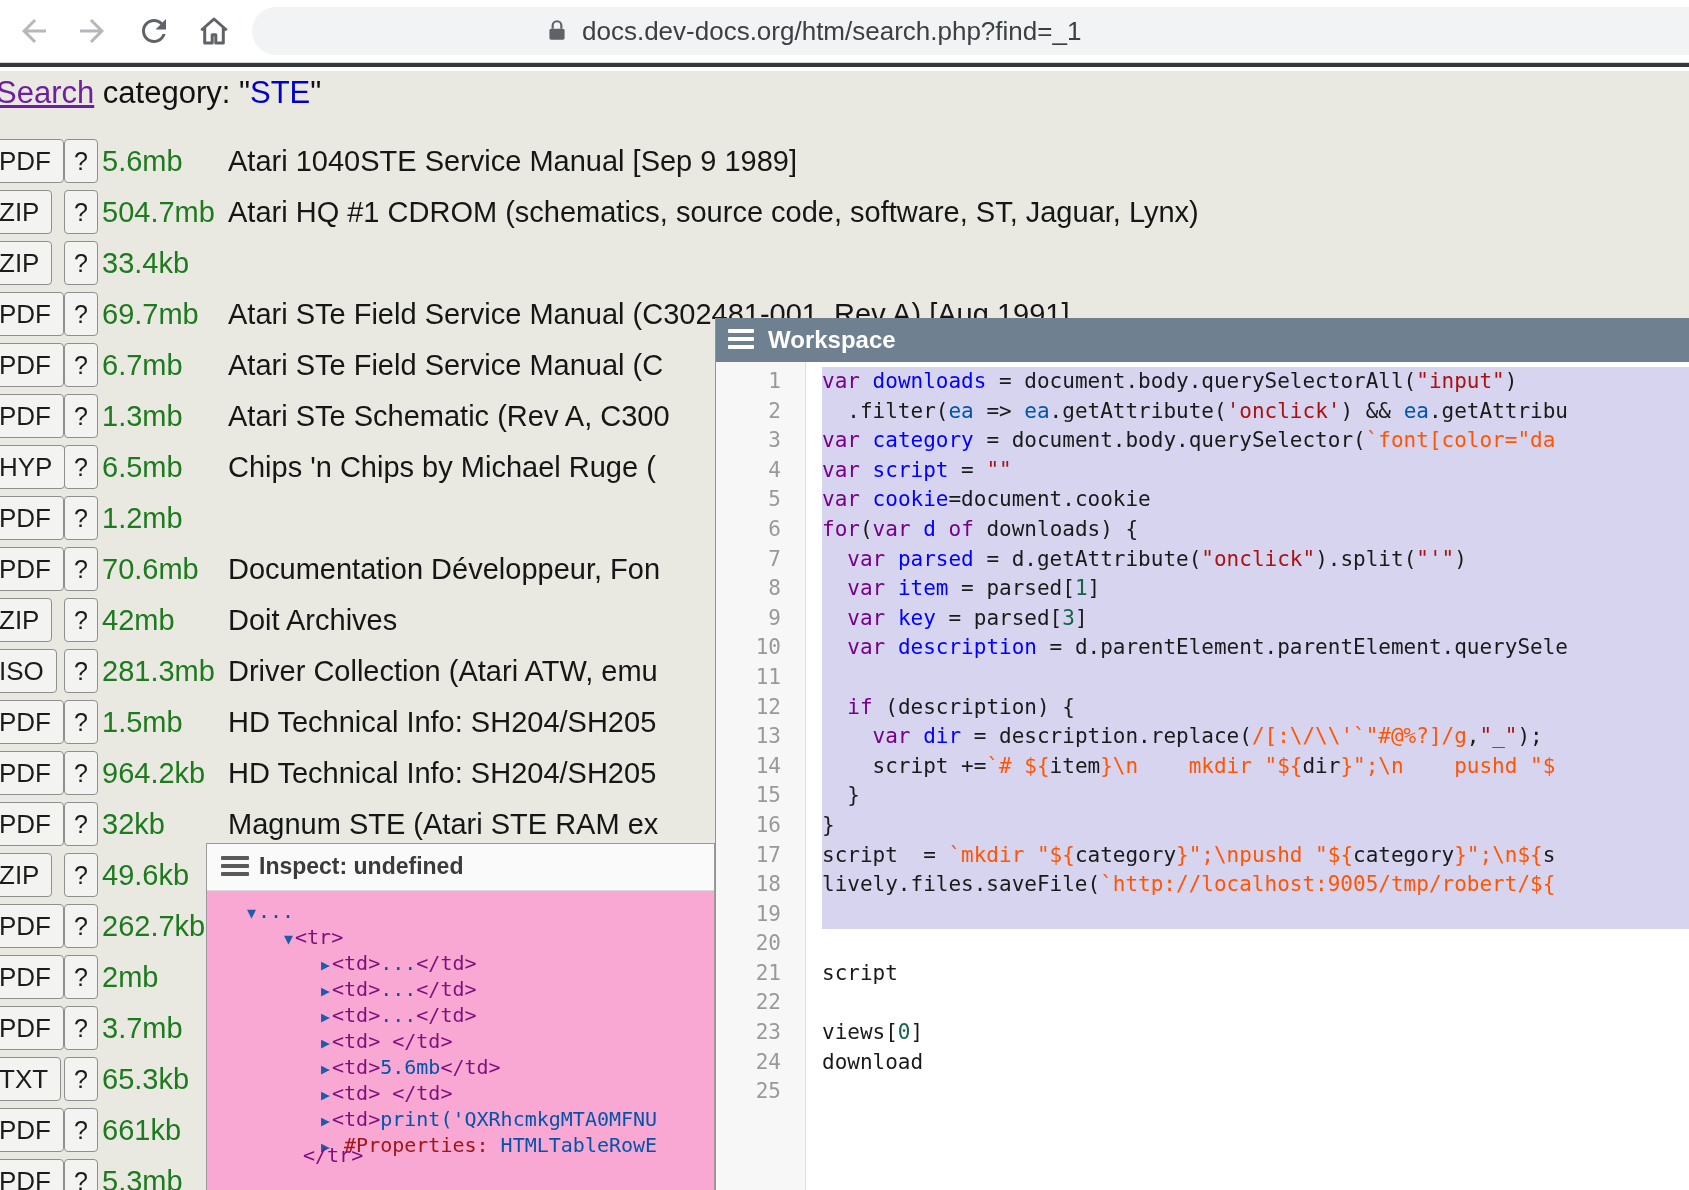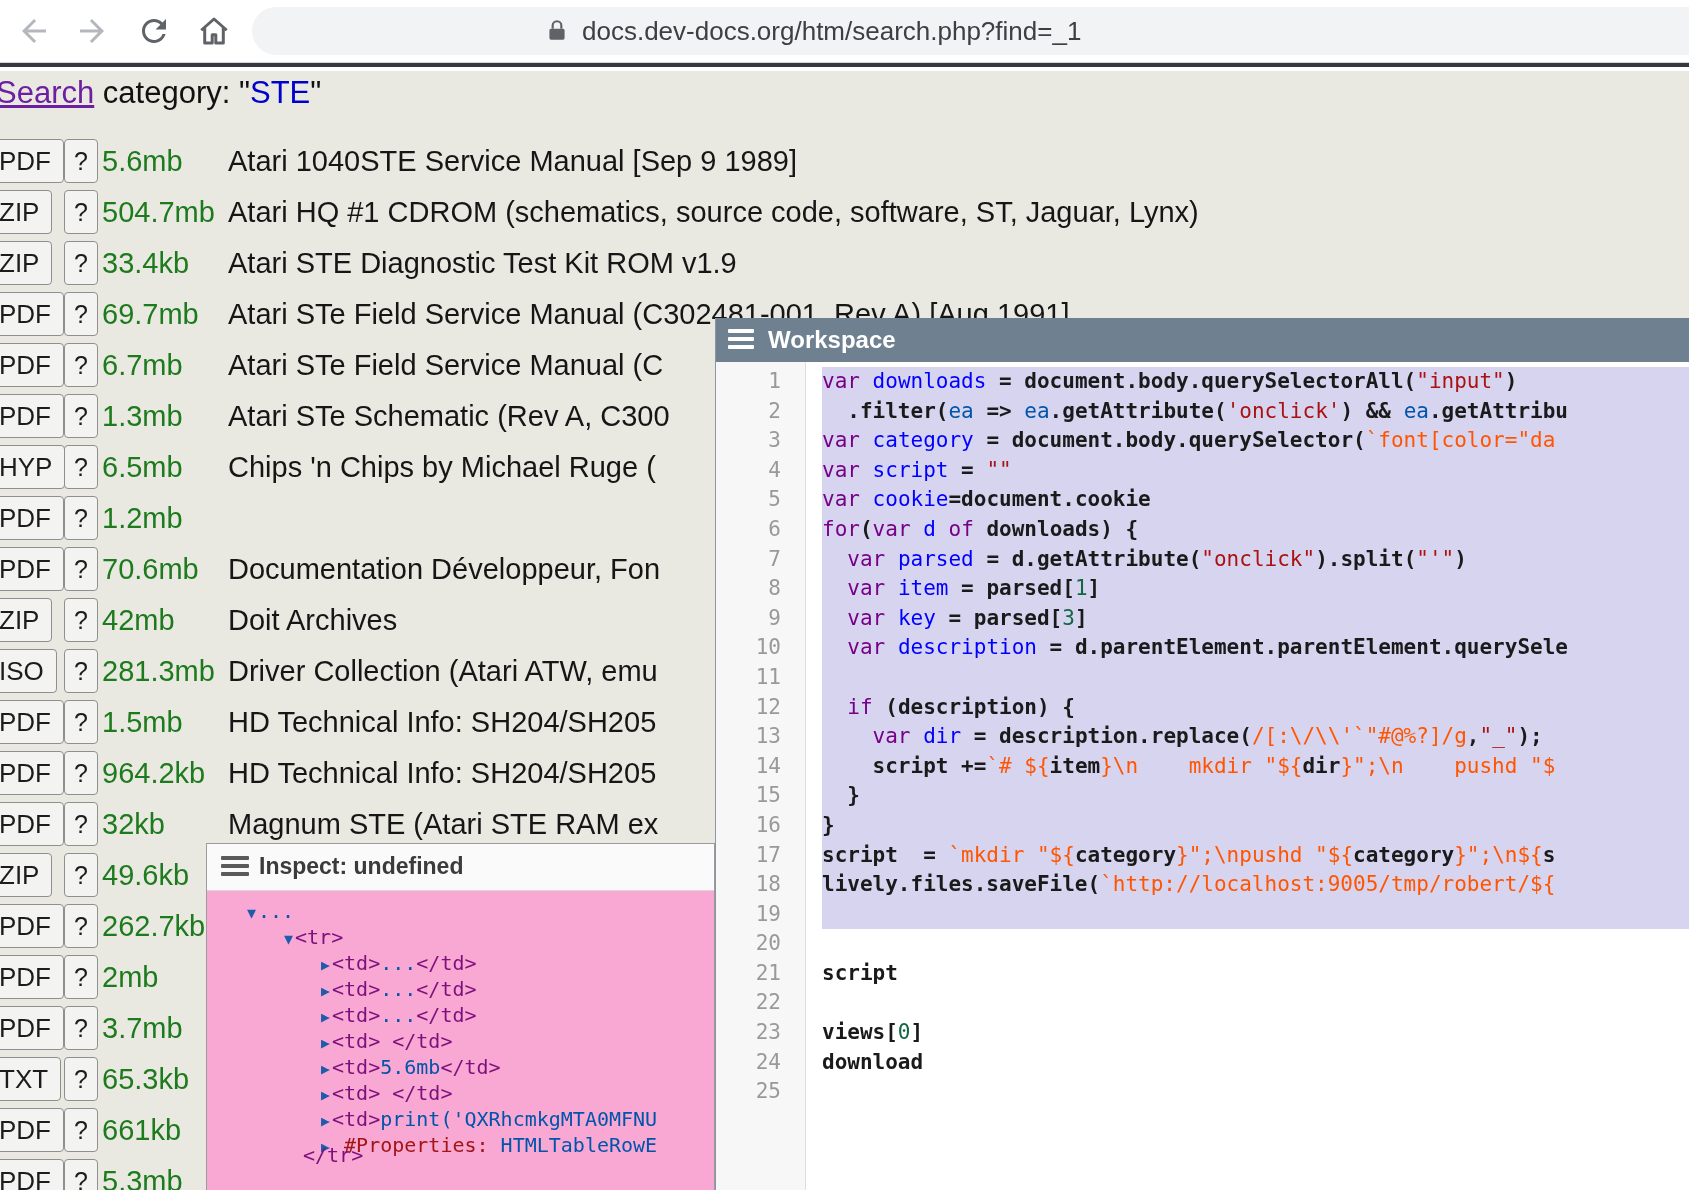--- a/index.html
+++ b/index.html
@@ -51,21 +51,21 @@
   .ws-body{position:absolute;left:0;top:44px;right:0;bottom:0;background:#fff;}
   .gutter{position:absolute;left:0;top:0;bottom:0;width:90px;background:#f7f7f7;
           border-right:1px solid #ddd;box-sizing:border-box;padding-top:5px;}
   .gnum{height:29.6px;line-height:29.6px;text-align:right;padding-right:24px;color:#999;
         font-family:"DejaVu Sans Mono",monospace;font-size:21px;}
   .code{position:absolute;left:91px;top:0;right:0;bottom:0;padding-top:5px;cursor:text;}
   .cline{height:29.6px;line-height:29.6px;margin-left:15px;white-space:pre;
          font-family:"DejaVu Sans Mono",monospace;font-size:21px;color:#1a1a1a;}
   .cline.sel{background:#d7d4f0;}
   .k{color:#708;} .v{color:#00f;} .v2{color:#05a;} .s{color:#a11;} .q{color:#f50;}
-  .n{color:#164;} .t{color:#1a1a1a;font-weight:bold;}
+  .n{color:#164;} .t{color:#1a1a1a;}
 </style>
 </head>
 <body>
 
 <div class="screen">
 
   <div class="chrome">
     <svg class="nav-ico" style="left:16px" viewBox="0 0 24 24">
       <path d="M20 11H7.8l5.6-5.6L12 4l-8 8 8 8 1.4-1.4L7.8 13H20v-2z" fill="#b4b7bc"></path>
     </svg>
@@ -101,21 +101,20 @@
         <div class="row" style="top: 123px;">
           <button class="btn type-btn">ZIP</button>
           <button class="btn help-btn">?</button>
           <span class="fsize">504.7mb</span>
           <span class="ftitle">Atari HQ #1 CDROM (schematics, source code, software, ST, Jaguar, Lynx)</span>
         </div>
         <div class="row" style="top: 174px;">
           <button class="btn type-btn">ZIP</button>
           <button class="btn help-btn">?</button>
           <span class="fsize">33.4kb</span>
-          <span class="ftitle">Atari STE Diagnostic Test Kit ROM v1.9</span>
         </div>
         <div class="row" style="top: 225px;">
           <button class="btn type-btn">PDF</button>
           <button class="btn help-btn">?</button>
           <span class="fsize">69.7mb</span>
           <span class="ftitle">Atari STe Field Service Manual (C302481-001, Rev A) [Aug 1991]</span>
         </div>
         <div class="row" style="top: 276px;">
           <button class="btn type-btn">PDF</button>
           <button class="btn help-btn">?</button>

